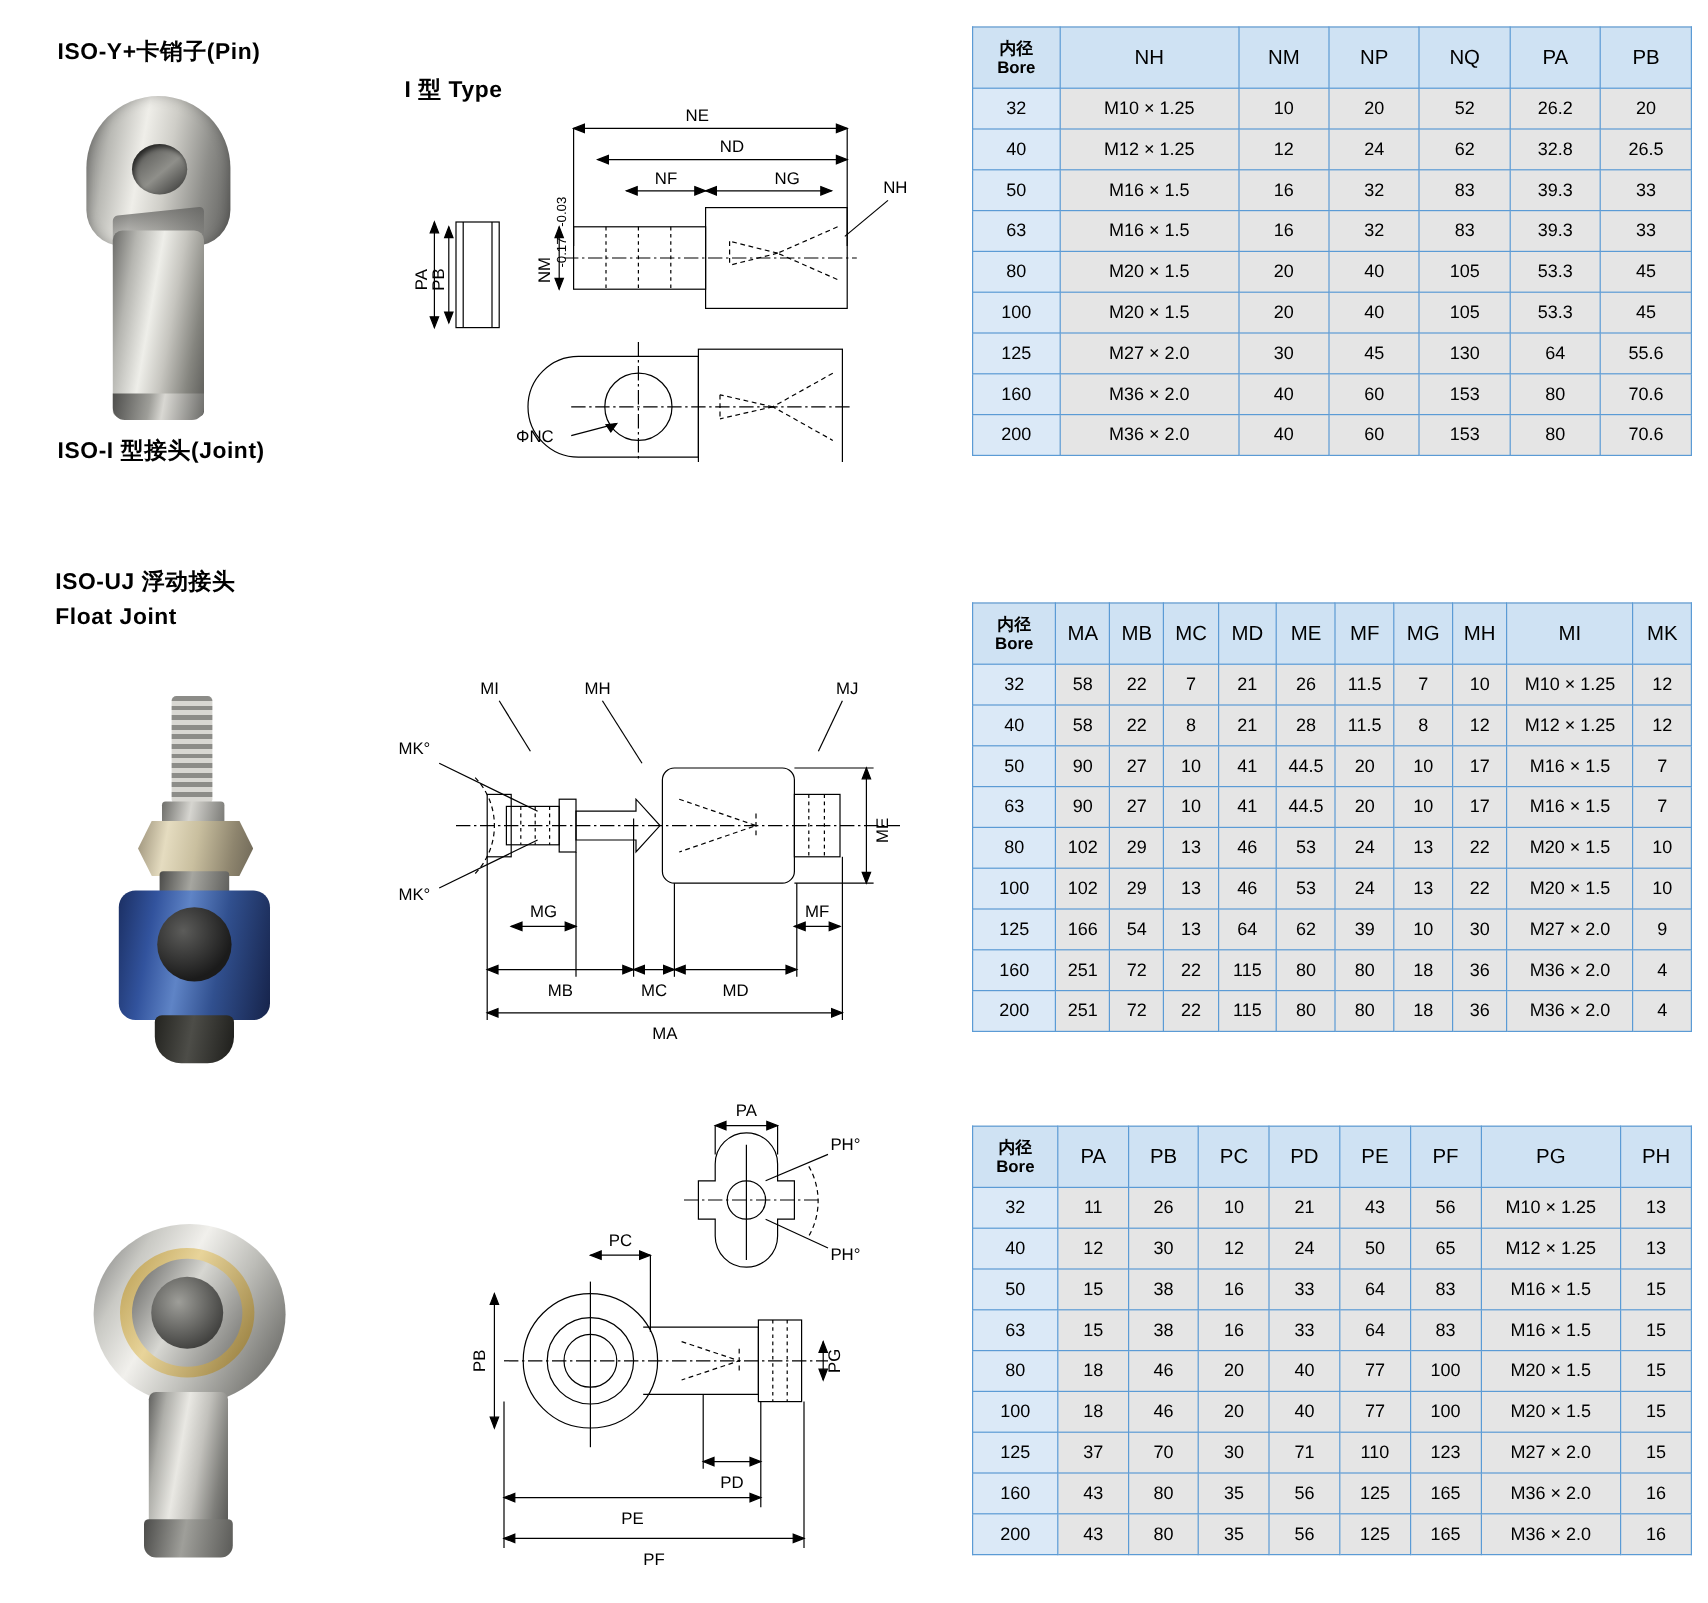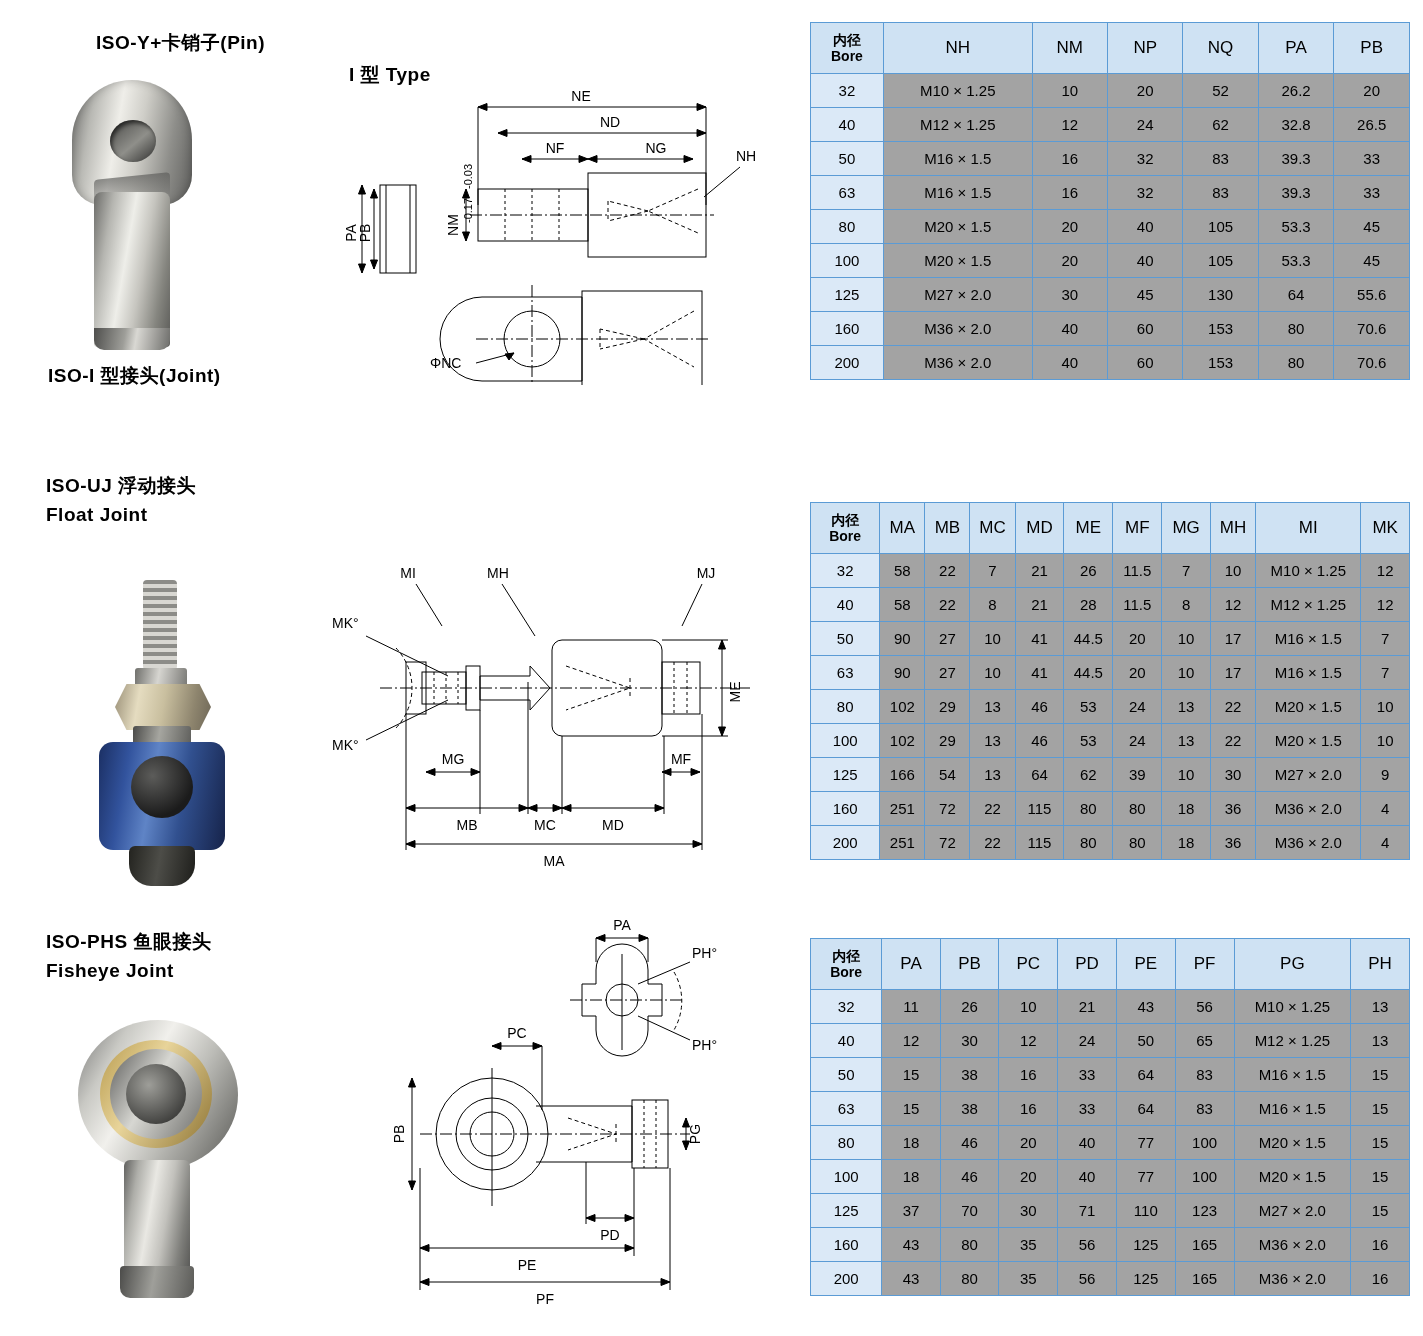--- a/index.html
+++ b/index.html
@@ -44,21 +44,21 @@
     font-weight: bold;
     letter-spacing: .5px;
     white-space: nowrap;
   }
   .title-2line { line-height: 1.5; }
 
   
   table.spec {
     border-collapse: collapse;
     table-layout: fixed;
-    background: #a3a3a3;
+    background: #e5e5e5;
   }
   table.spec th, table.spec td {
     border: 1px solid #5b9bd5;
     text-align: center;
     font-size: 15px;
     color: #000;
     padding: 0;
     height: 33px;
     font-family: "Liberation Sans", sans-serif;
   }
@@ -199,33 +199,33 @@
   }
   .lbl.sm { font-size: 11px; }
 </style>
 </head>
 <body>
 
 <div class="section" id="section-iso-i">
 
   <div class="left-pane">
 
-    <div class="title" style="position:absolute;left:48px;top:30px;margin-left:48px;">ISO-Y+卡销子(Pin)</div>
+    <div class="title" style="position:absolute;left:48px;top:30px;">ISO-Y+卡销子(Pin)</div>
 
     <div class="title" style="position:absolute;left:48px;top:363px;">ISO-I 型接头(Joint)</div>
 
     <div class="photo iso-i-photo">
       <div class="iso-i-head"></div>
       <div class="iso-i-hole"></div>
       <div class="iso-i-notch"></div>
       <div class="iso-i-shank"></div>
       <div class="iso-i-bottom"></div>
     </div>
 
-    <div class="title" style="position:absolute;left:337px;top:62px;margin-left:12px;">I 型 Type</div>
+    <div class="title" style="position:absolute;left:337px;top:62px;">I 型 Type</div>
 
     <div class="dwg" style="left:300px;top:85px;">
       <svg width="480" height="300" viewBox="0 0 480 300">
         <g stroke="#000" fill="none" stroke-width="1">
 
           <line x1="178" y1="22" x2="406" y2="22"></line>
           <path d="M178 22 l9 -3.5 v7 z" fill="#000"></path>
           <path d="M406 22 l-9 -3.5 v7 z" fill="#000"></path>
           <line x1="178" y1="22" x2="178" y2="120"></line>
           <line x1="406" y1="22" x2="406" y2="120"></line>
@@ -672,24 +672,20 @@
             <td>4</td>
           </tr>
         </tbody>
     </table>
   </div>
 </div>
 
 <div class="section" id="section-iso-phs">
 
   <div class="left-pane">
-    <div class="title title-2line" style="position:absolute;left:46px;top:28px;">
-      <div>ISO-PHS 鱼眼接头</div>
-      <div>Fisheye Joint</div>
-    </div>
 
     <div class="photo iso-phs-photo">
       <div class="phs-eye"></div>
       <div class="phs-ring-outer"></div>
       <div class="phs-ring-mid"></div>
       <div class="phs-ring-inner"></div>
       <div class="phs-shank"></div>
       <div class="phs-foot"></div>
     </div>
 

